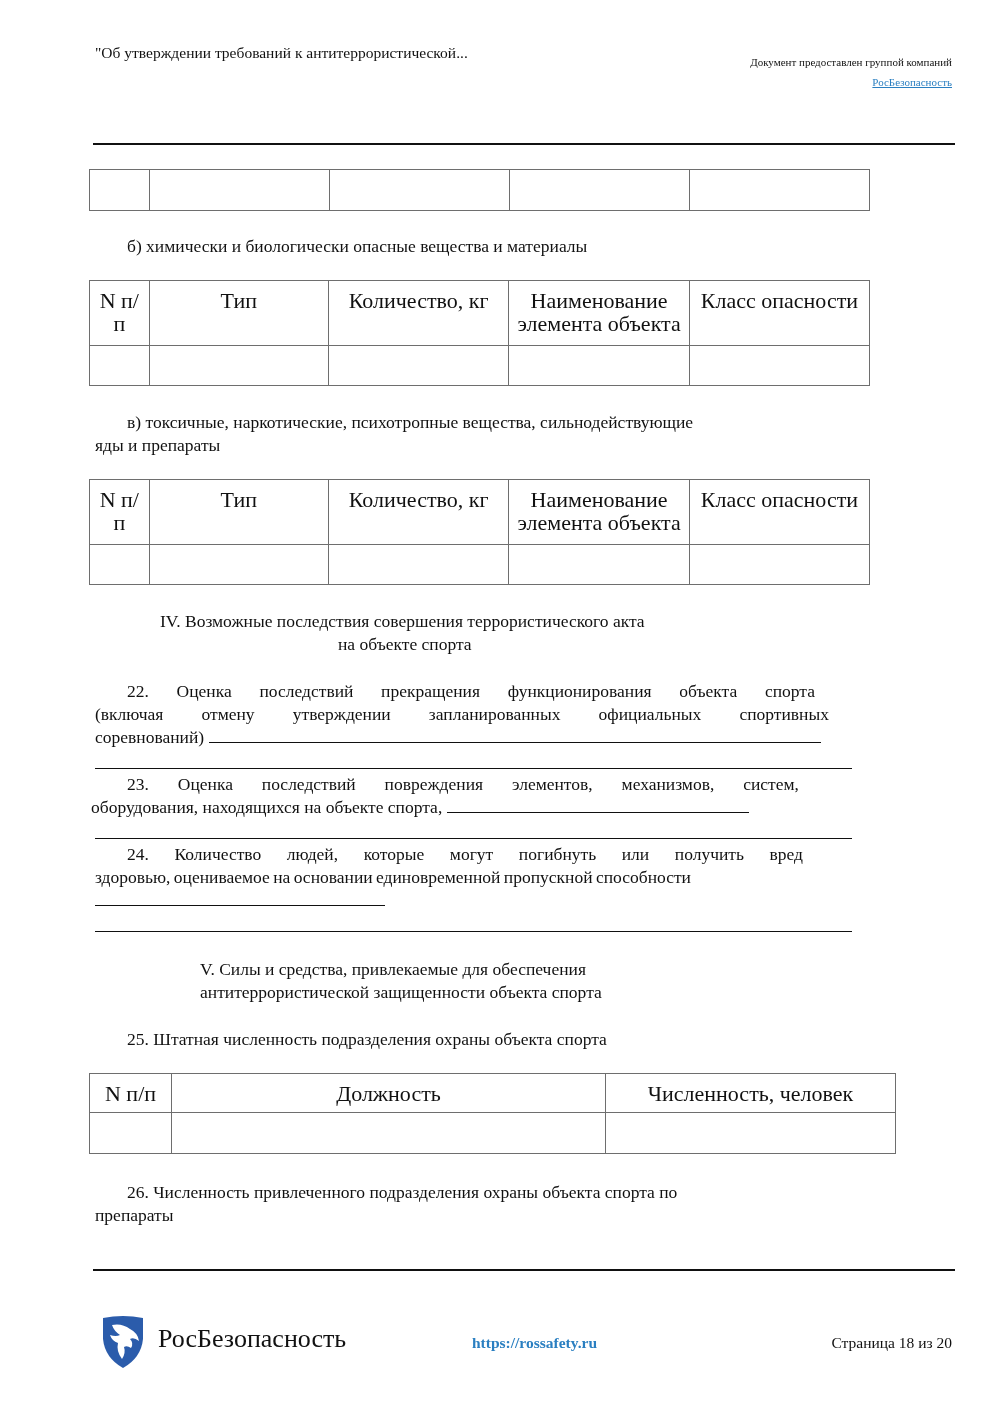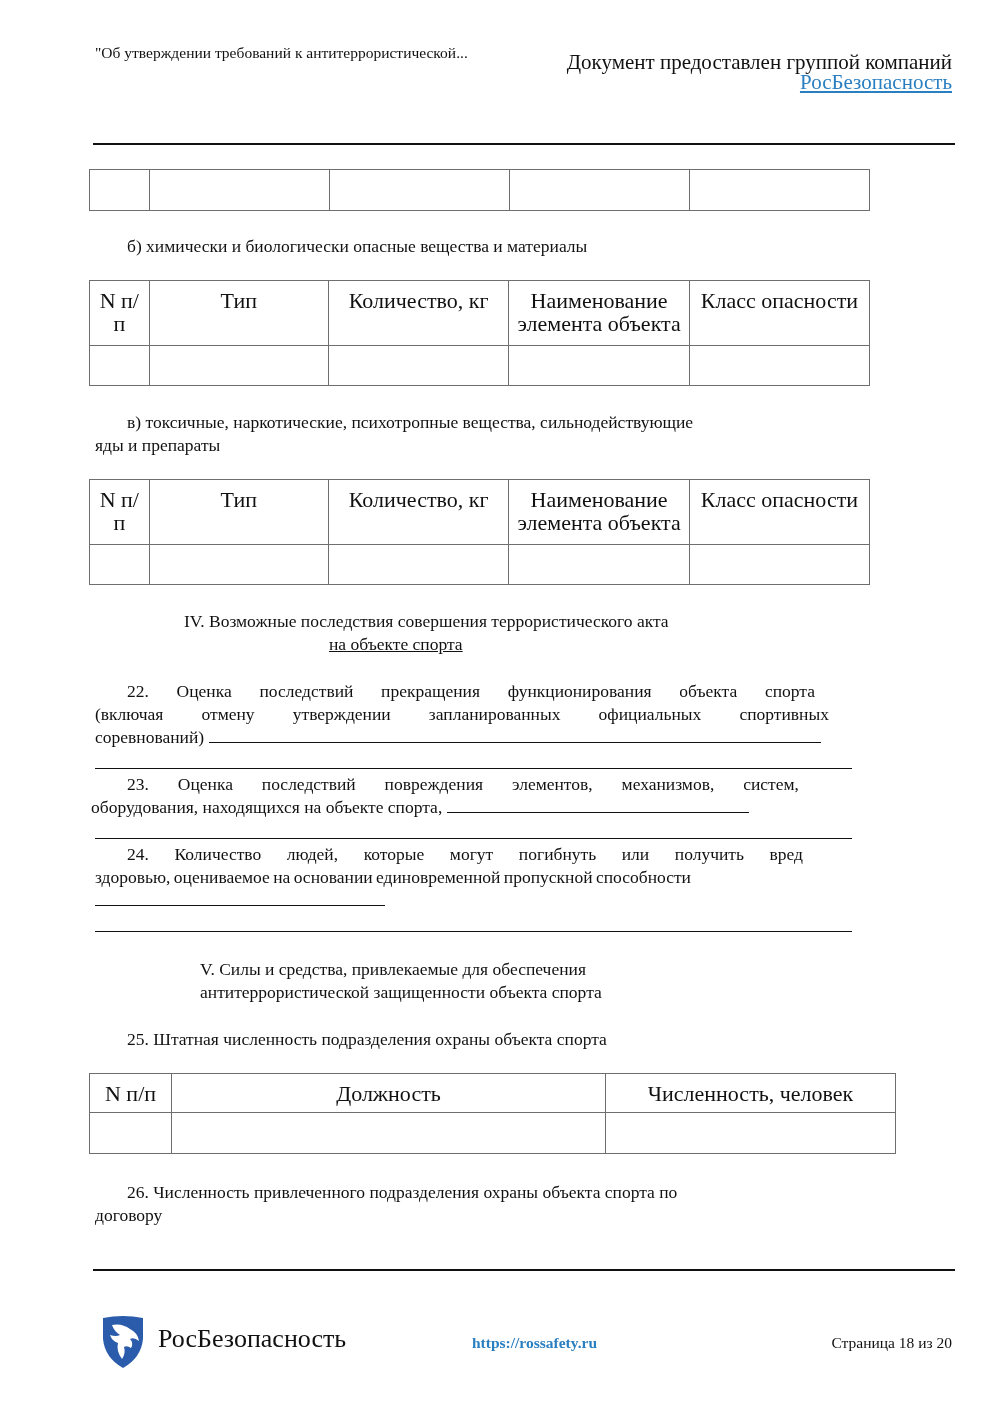--- a/index.html
+++ b/index.html
@@ -1,20 +1,20 @@
 <!DOCTYPE html>
 <html><head>
   <meta charset="utf-8">
   <style>
     html, body { margin:0; padding:0; background:#ffffff; }
     body { width:1000px; height:1414px; position:relative; overflow:hidden;
            font-family:"Liberation Serif", "DejaVu Serif", serif; color:#111; }
     .abs { position:absolute; }
     .hdr-left { left:95px; top:43px; font-size:15.5px; line-height:19.5px; }
-    .hdr-right { right:48px; top:53px; font-size:21px; line-height:19.5px; text-align:right; }
+    .hdr-right { right:48px; top:53px; font-size:11px; line-height:19.5px; text-align:right; }
     .hdr-right a { color:#2a7fc1; text-decoration:underline; }
     .rule { position:absolute; left:93px; width:862px; height:2px; background:#111; }
     table.grid { position:absolute; border-collapse:collapse; font-size:22px; }
     table.grid td { border:1.3px solid #6e6e6e; vertical-align:top; text-align:center; padding:8px 4px 0 4px; line-height:23px; }
     .p { position:absolute; font-size:17.5px; line-height:23px; white-space:nowrap; }
     .just { text-align:justify; text-align-last:justify; white-space:normal; }
     .blank { display:inline-block; border-bottom:1px solid #111; height:14px; vertical-align:baseline; }
     .fullline { position:absolute; left:95px; height:1px; background:#111; }
     .footer-logo-text { font-family:"Liberation Serif", serif; font-size:26px; color:#111; }
     .footer-link { font-weight:bold; color:#2a7fc1; font-size:15.5px; }
@@ -84,22 +84,22 @@
   <tr style="height:40px;">
     <td></td>
     <td></td>
     <td></td>
     <td></td>
     <td></td>
   </tr>
 </tbody>
   </table>
 
-<div class="p" style="left:160px; top:610px;margin-left:24px;">IV. Возможные последствия совершения террористического акта</div>
-<div class="p" style="left:329px; top:633px;text-decoration:underline;">на объекте спорта</div>
+<div class="p" style="left:160px; top:610px;">IV. Возможные последствия совершения террористического акта</div>
+<div class="p" style="left:338px; top:633px;">на объекте спорта</div>
 
 <div class="p just" style="left:127px; top:680px; width:688px;">22.  Оценка  последствий  прекращения  функционирования  объекта спорта</div>
 <div class="p just" style="left:95px; top:703px; width:734px;">(включая  отмену  утверждении  запланированных  официальных  спортивных</div>
 <div class="p" style="left:95px; top:726px;">
   <span>соревнований)</span>
   <span class="blank" style="width:612px;"></span>
 </div>
 <div class="fullline" style="top:768px; width:757px;"></div>
 
 <div class="p just" style="left:127px; top:773px; width:672px;">23.  Оценка  последствий  повреждения  элементов,  механизмов,  систем,</div>
@@ -129,21 +129,21 @@
   </tr>
   <tr style="height:41px;">
     <td></td>
     <td></td>
     <td></td>
   </tr>
 </tbody>
   </table>
 
 <div class="p" style="left:127px; top:1181px;">26.   Численность   привлеченного   подразделения охраны объекта спорта по</div>
-<div class="p" style="left:95px; top:1204px;">договору</div>
+<div class="p" style="left:95px; top:1204px;">препараты</div>
 
 <div class="rule" style="top:1269px;"></div>
 
 <div class="abs" style="left:100px; top:1315px; width:46px; height:54px;">
   <svg width="46" height="54" viewBox="0 0 46 54">
     <path d="M3 3 Q23 -1 43 3 L43 24 Q41 43 23 53 Q5 43 3 24 Z" fill="#2b5cab"></path>
     <path d="M12 10 Q22 8 30 14 Q38 18 39 26 Q34 22 30 24 Q34 28 31 33 Q27 30 24 32 Q26 38 22 44 Q16 36 18 28 Q12 26 10 20 Q16 22 20 20 Q14 16 12 10 Z" fill="#ffffff"></path>
   </svg>
 </div>
 <div class="abs footer-logo-text" style="left:158px; top:1324px;">РосБезопасность</div>

